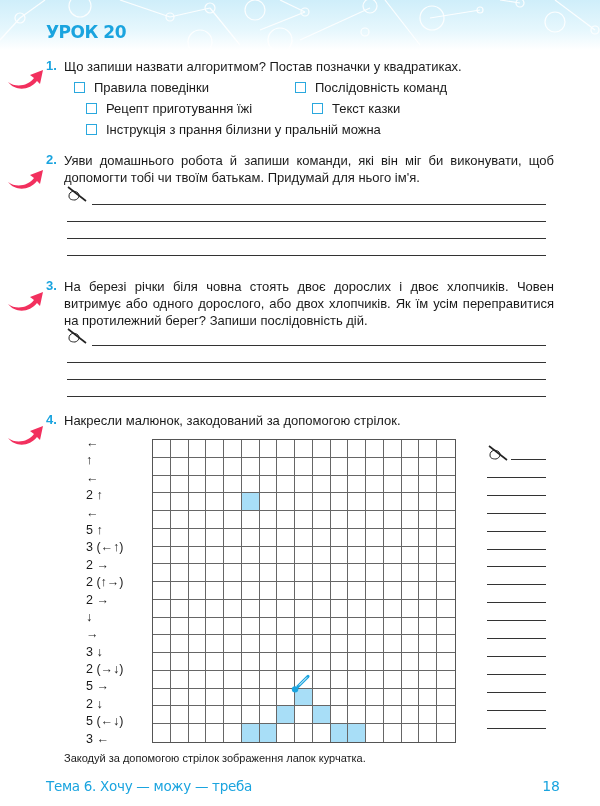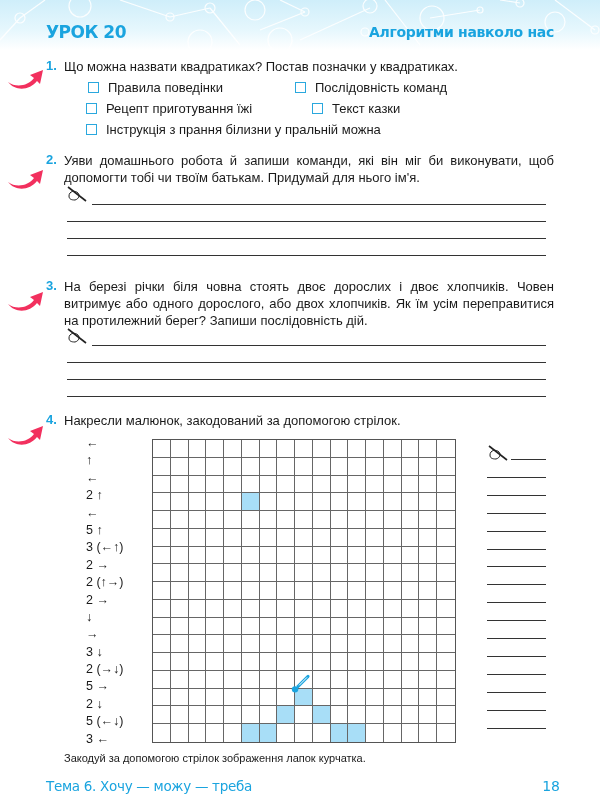--- a/index.html
+++ b/index.html
@@ -91,31 +91,30 @@
       <circle cx="432" cy="18" r="12"></circle>
       <circle cx="480" cy="10" r="3"></circle>
       <circle cx="520" cy="3" r="4"></circle>
       <circle cx="555" cy="22" r="10"></circle>
       <circle cx="595" cy="30" r="4"></circle>
       <circle cx="365" cy="32" r="4"></circle>
       <circle cx="200" cy="42" r="12"></circle>
     </g>
   </svg>
   <div class="lesson-title">УРОК 20</div>
-  <div class="lesson-subtitle">Алгоритми навколо нас</div>
 </div>
 
 <div>
   <svg class="task-arrow" style="top:68px;" viewBox="0 0 38 26">
     <path d="M2 14 C10 20 22 18 28 10 L24 7 L37 2 L34 16 L31 13 C24 22 10 24 2 14 Z" fill="#f2305e"></path>
   </svg>
   <div class="task-num" style="top:58px;">1.</div>
-  <div class="task-text" style="top:58px;">Що можна назвати квадратиках? Постав позначки у квадратиках.</div>
-
-  <div class="option" style="left:88px; top:80px;">
+  <div class="task-text" style="top:58px;">Що запиши назвати алгоритмом? Постав позначки у квадратиках.</div>
+
+  <div class="option" style="left:74px; top:80px;">
     <span class="checkbox"></span>
     <span>Правила поведінки</span>
   </div>
   <div class="option" style="left:295px; top:80px;">
     <span class="checkbox"></span>
     <span>Послідовність команд</span>
   </div>
   <div class="option" style="left:86px; top:101px;">
     <span class="checkbox"></span>
     <span>Рецепт приготування їжі</span>

